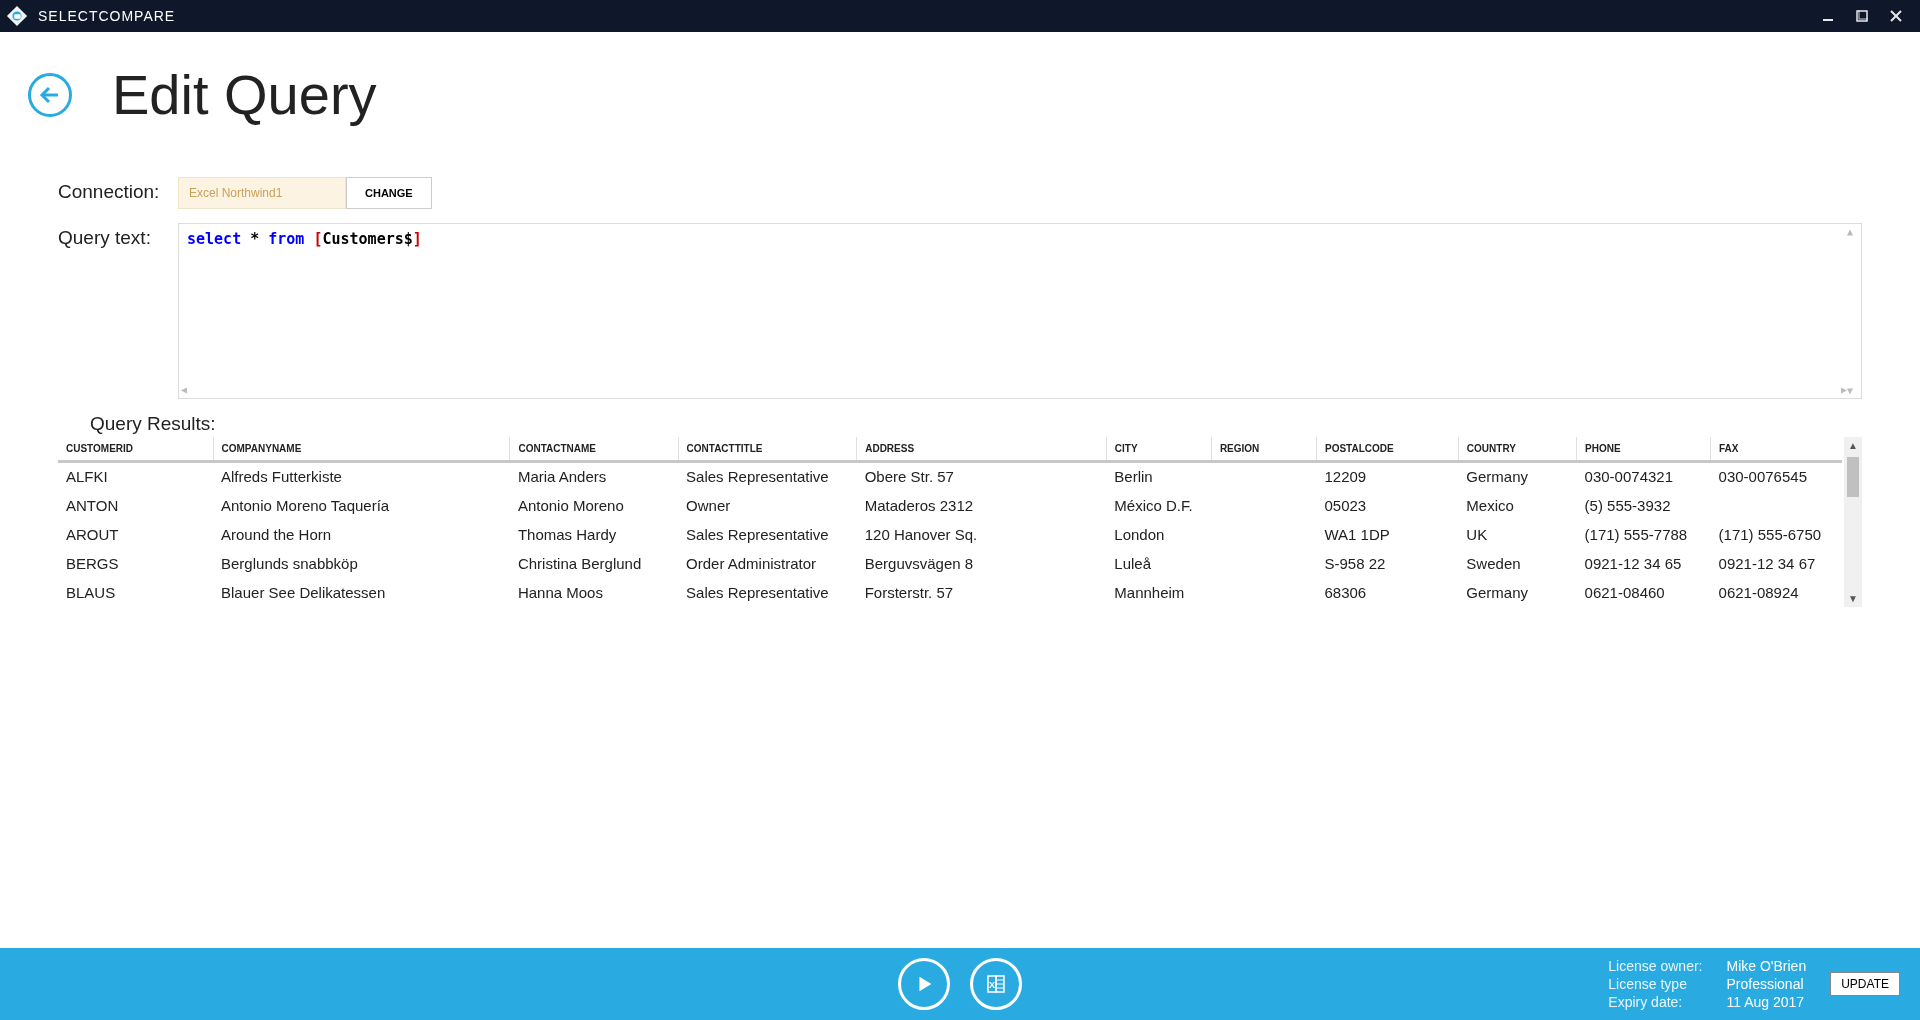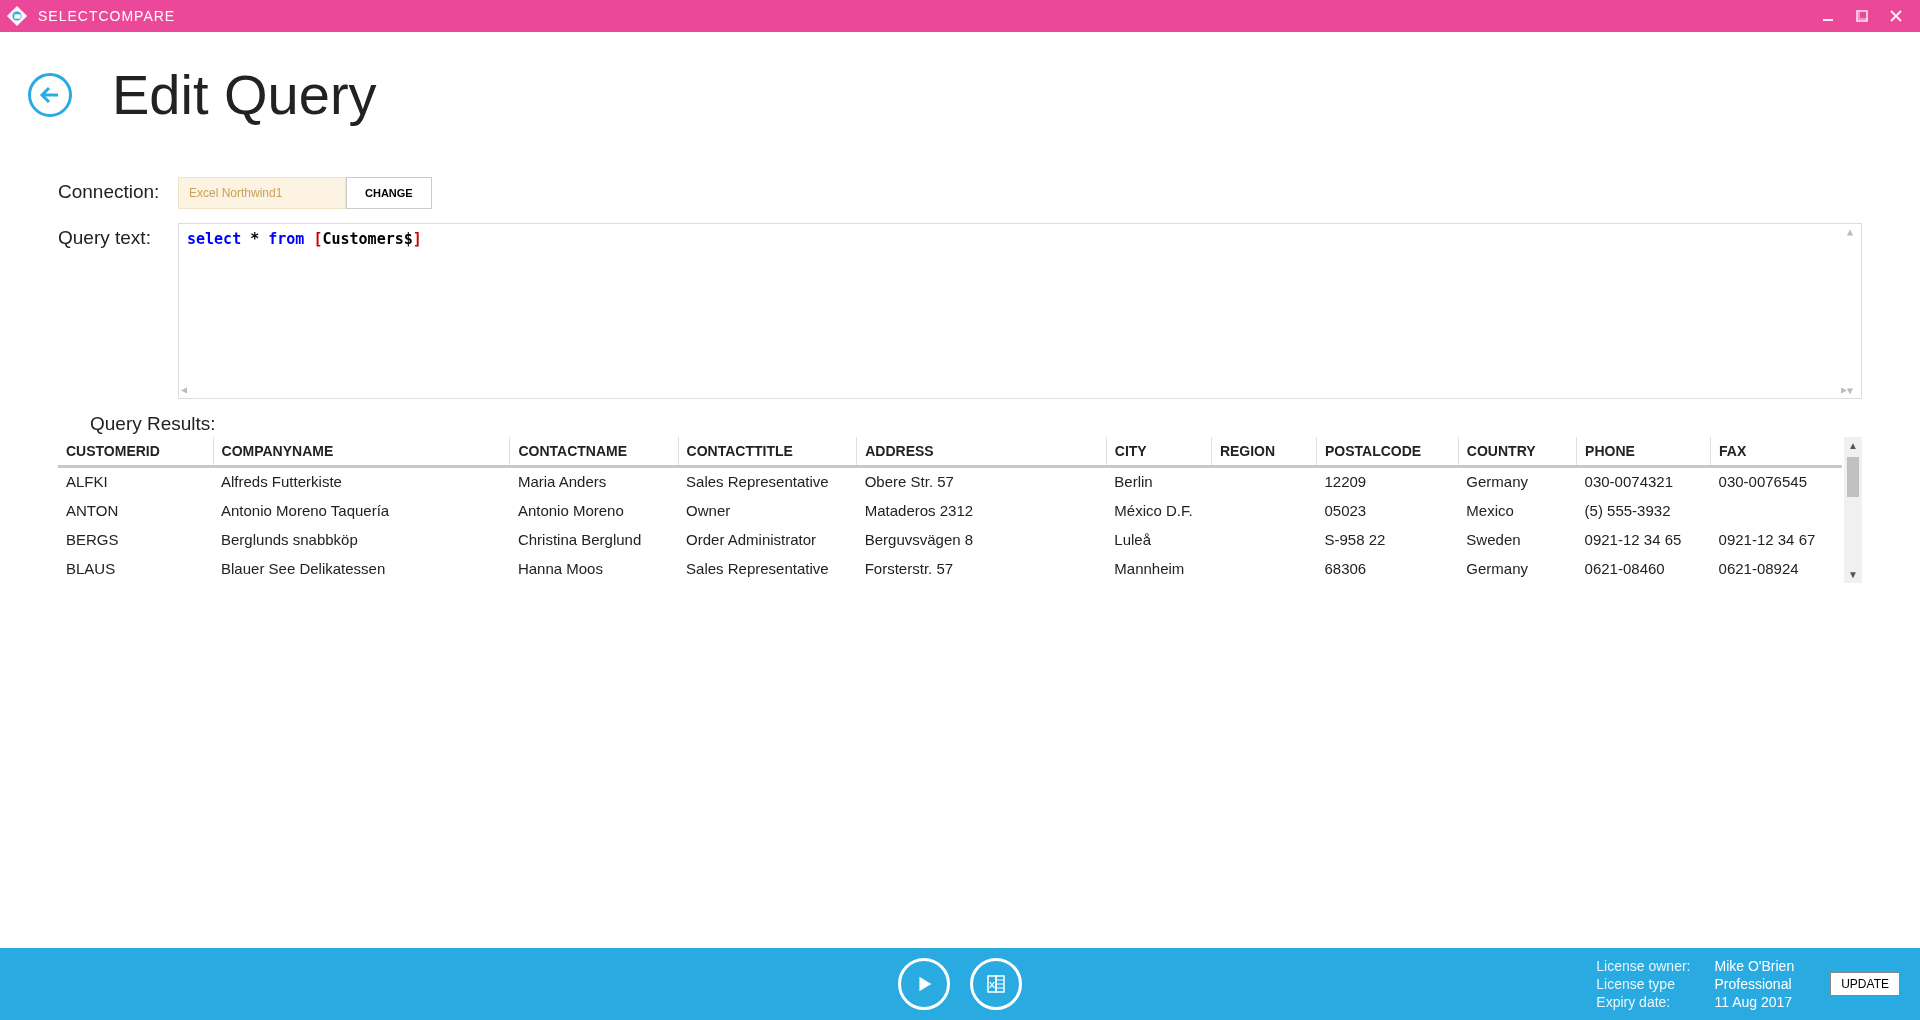--- a/index.html
+++ b/index.html
@@ -2,21 +2,21 @@
 <html><head>
 <meta charset="utf-8">
 <style>
   * { box-sizing: border-box; margin: 0; padding: 0; }
   html, body { width: 100%; height: 100%; font-family: "Segoe UI", Arial, sans-serif; overflow: hidden; }
   body { display: flex; flex-direction: column; background: #fff; }
 
   
   .titlebar {
     height: 32px;
-    background: #ec4899;
+    background: #0f172a;
     display: flex;
     align-items: center;
     color: #fff;
     padding: 0 6px 0 4px;
   }
   .titlebar .app-logo {
     width: 26px; height: 26px;
     display: flex; align-items: center; justify-content: center;
   }
   .titlebar .app-title {
@@ -61,21 +61,21 @@
 
   .scroll-arrows-v { position:absolute; right:2px; top:2px; bottom:2px; width:12px; display:flex; flex-direction:column; justify-content:space-between; color:#bbb; font-size:10px;}
   .scroll-arrows-h { position:absolute; left:2px; right:14px; bottom:2px; height:12px; display:flex; justify-content:space-between; color:#bbb; font-size:10px;}
 
   
   .results-label { font-size:19px; color:#222; margin-top:6px;margin-left:32px; }
   .results-wrap { display:flex; margin-top:2px; }
   .table-container { flex:1; border-top: none; position:relative; }
   table { width:100%; border-collapse: collapse; table-layout: fixed; }
   thead th {
-    text-align:left; font-size:14px; font-weight:700; color:#222;
+    text-align:left; font-size:10px; font-weight:700; color:#222;
     padding: 6px 8px; border-right:1px solid #e0e0e0; border-bottom:3px solid #c8c8c8;
     white-space:nowrap; overflow:hidden;
   }
   thead th:last-child { border-right:none; }
   tbody td {
     font-size:15px; color:#222; padding:4px 8px; white-space:nowrap; overflow:hidden;
     text-overflow: clip;
   }
   tbody tr { height:29px; }
 
@@ -92,21 +92,21 @@
     display:flex; align-items:center; color:#fff; padding:0 20px;
   }
   .footer .center-actions {
     position:absolute; left:50%; transform:translateX(-50%);
     display:flex; gap:20px;
   }
   .circle-btn {
     width:52px; height:52px; border:3px solid #fff; border-radius:50%;
     display:flex; align-items:center; justify-content:center; cursor:pointer;
   }
-  .license-block { margin-left:auto; display:flex; align-items:center; gap:36px; }
+  .license-block { margin-left:auto; display:flex; align-items:center; gap:24px; }
   .license-grid { display:grid; grid-template-columns: auto auto; column-gap:24px; row-gap:2px; font-size:14px; }
   .license-grid .lbl { color:#e8f6fd; }
   .update-btn {
     background:#fff; border:1px solid #888; color:#000; font-size:12px; font-weight:400;
     padding:4px 10px; cursor:pointer;
   }
 
   
   .c-customerid{width:118px;} .c-companyname{width:226px;} .c-contactname{width:128px;}
   .c-contacttitle{width:136px;} .c-address{width:190px;} .c-city{width:80px;}
@@ -220,20 +220,33 @@
               <td class="c-contacttitle">Owner</td>
               <td class="c-address">Mataderos  2312</td>
               <td class="c-city">México D.F.</td>
               <td class="c-region"></td>
               <td class="c-postal">05023</td>
               <td class="c-country">Mexico</td>
               <td class="c-phone">(5) 555-3932</td>
               <td class="c-fax"></td>
             </tr>
             <tr>
+              <td class="c-customerid">AROUT</td>
+              <td class="c-companyname">Around the Horn</td>
+              <td class="c-contactname">Thomas Hardy</td>
+              <td class="c-contacttitle">Sales Representative</td>
+              <td class="c-address">120 Hanover Sq.</td>
+              <td class="c-city">London</td>
+              <td class="c-region"></td>
+              <td class="c-postal">WA1 1DP</td>
+              <td class="c-country">UK</td>
+              <td class="c-phone">(171) 555-7788</td>
+              <td class="c-fax">(171) 555-6750</td>
+            </tr>
+            <tr>
               <td class="c-customerid">BERGS</td>
               <td class="c-companyname">Berglunds snabbköp</td>
               <td class="c-contactname">Christina Berglund</td>
               <td class="c-contacttitle">Order Administrator</td>
               <td class="c-address">Berguvsvägen  8</td>
               <td class="c-city">Luleå</td>
               <td class="c-region"></td>
               <td class="c-postal">S-958 22</td>
               <td class="c-country">Sweden</td>
               <td class="c-phone">0921-12 34 65</td>

